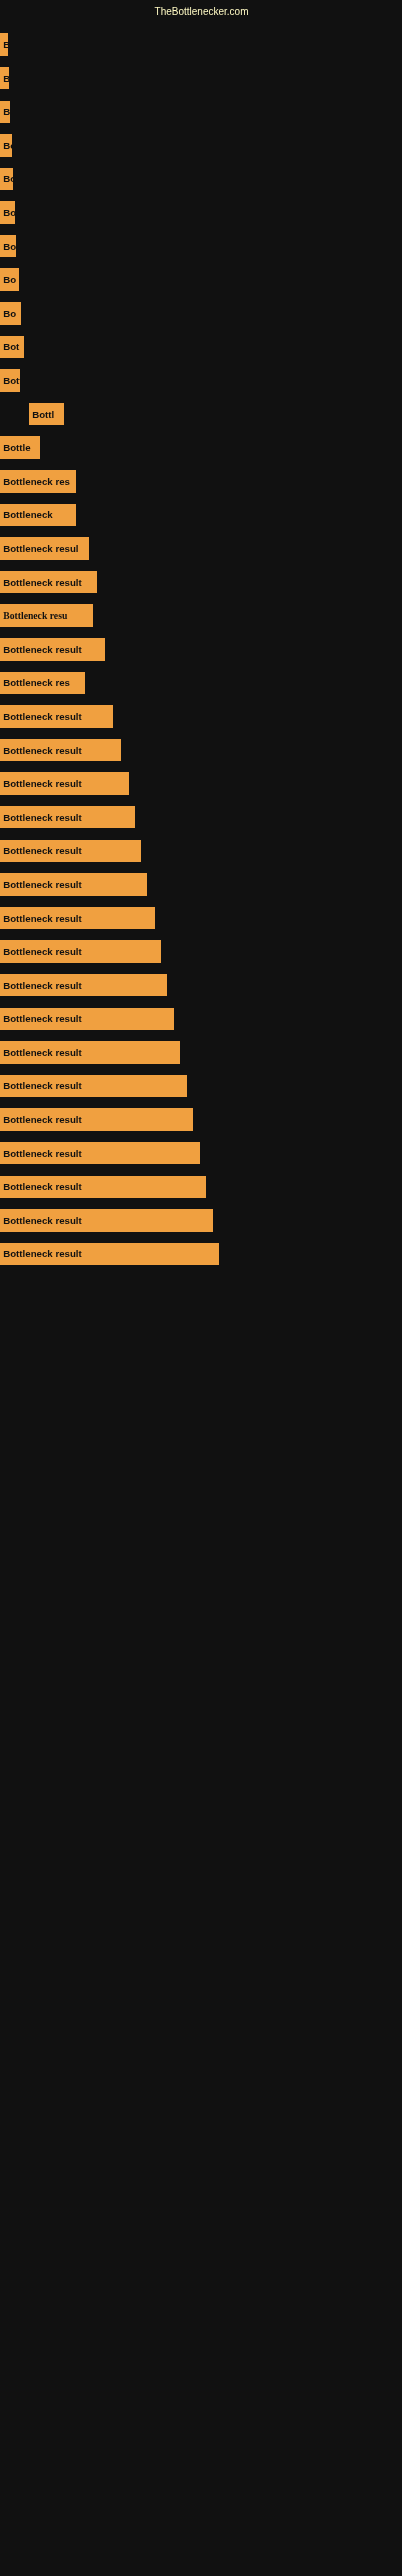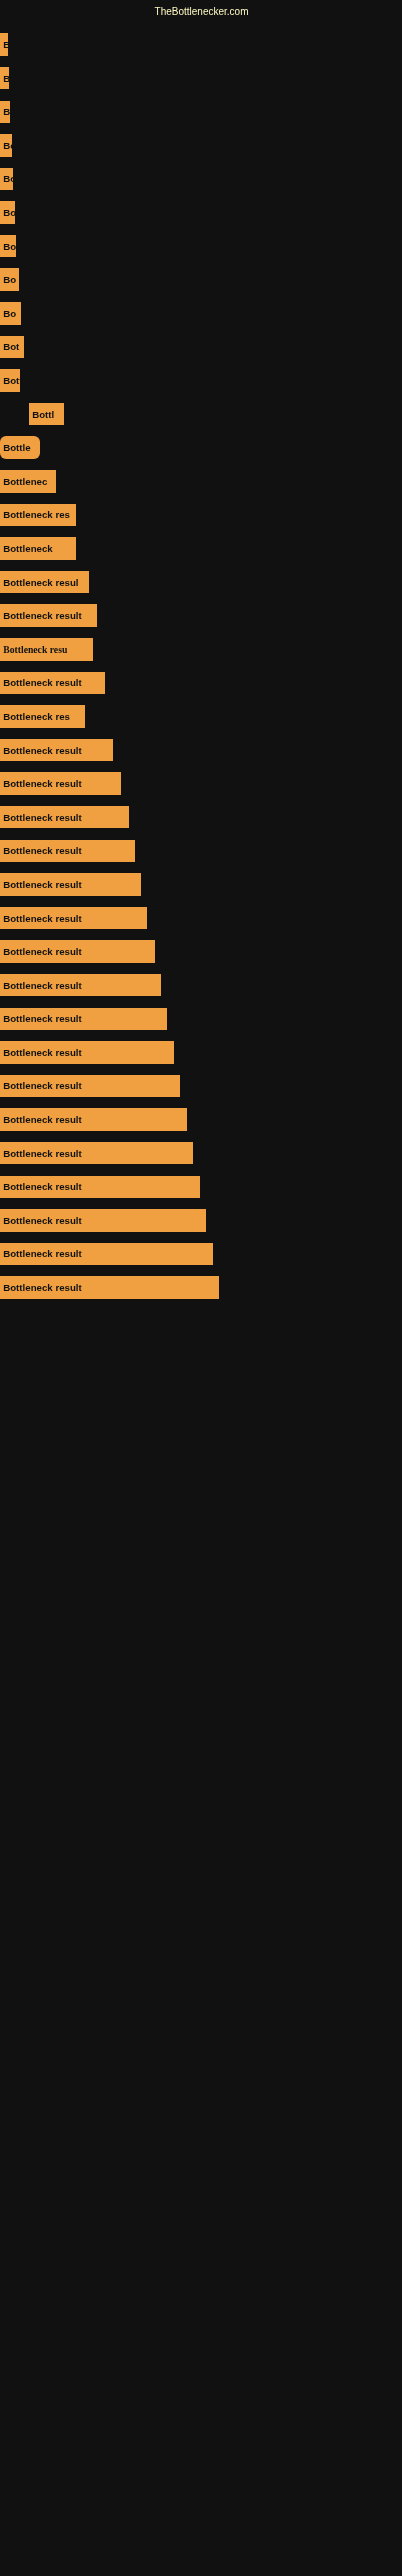--- a/index.html
+++ b/index.html
@@ -110,27 +110,22 @@
       <div class="bar" style="width: 20px;">
         <span class="bar-label">Bott</span>
       </div>
     </div>
     <div class="bar-row">
       <div class="bar" style="width: 35px; margin-left: 29px;">
         <span class="bar-label">Bottl</span>
       </div>
     </div>
     <div class="bar-row">
-      <div class="bar" style="width: 40px; border-radius: 6px;">
+      <div class="bar" style="width: 40px;">
         <span class="bar-label">Bottle</span>
-      </div>
-    </div>
-    <div class="bar-row">
-      <div class="bar" style="width: 56px;">
-        <span class="bar-label">Bottlenec</span>
       </div>
     </div>
     <div class="bar-row">
       <div class="bar" style="width: 76px;">
         <span class="bar-label">Bottleneck res</span>
       </div>
     </div>
     <div class="bar-row">
       <div class="bar" style="width: 76px;">
         <span class="bar-label">Bottleneck</span>

